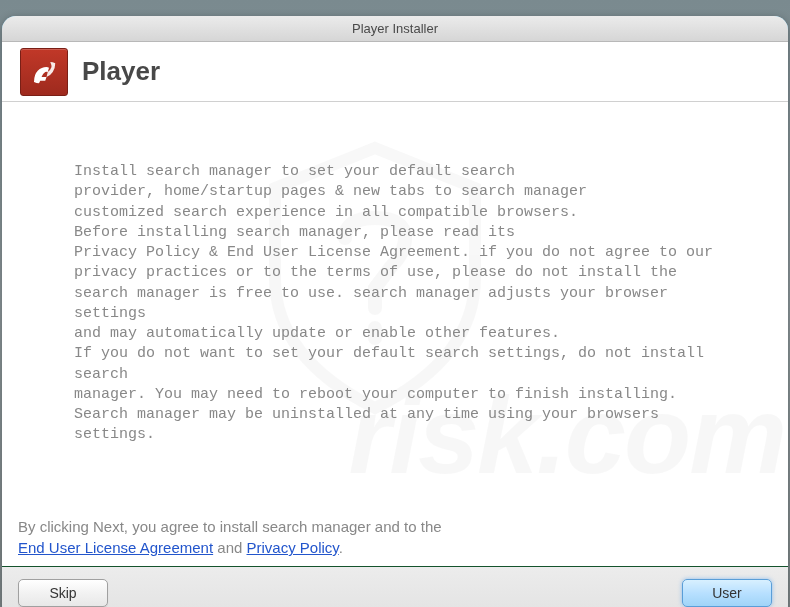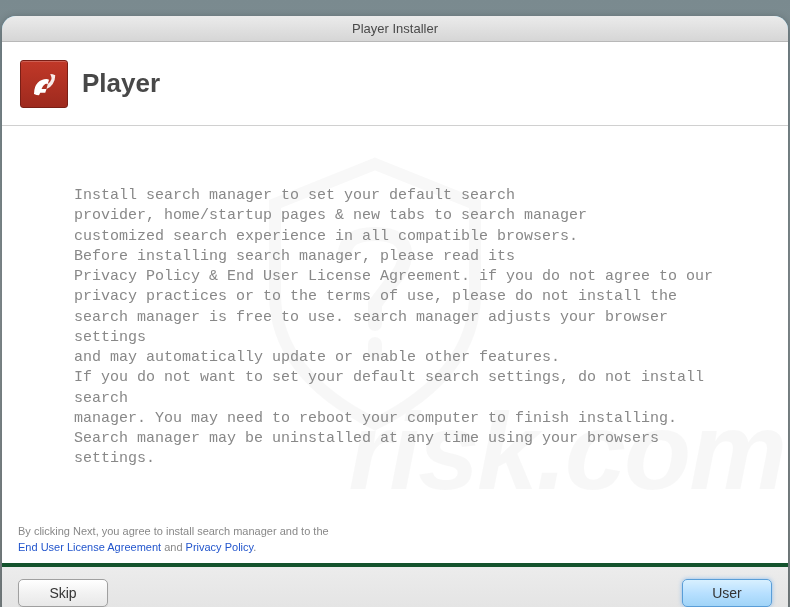--- a/index.html
+++ b/index.html
@@ -43,21 +43,21 @@
       position: relative;
     }
     
     .titlebar-text {
       font-size: 13px;
       color: #4a4a4a;
       font-weight: 400;
     }
     
     .header {
-      height: 84px;
+      height: 60px;
       background: #ffffff;
       display: flex;
       align-items: center;
       padding-left: 18px;
       border-bottom: 1px solid #d0d0d0;
     }
     
     .player-icon {
       width: 48px;
       height: 48px;
@@ -125,28 +125,29 @@
       position: relative;
       z-index: 1;
       font-size: 15px;
       line-height: 1.35;
       color: #888888;
     }
     
     .footer-notice {
       padding: 12px 4px 8px 16px;
       background: #ffffff;
-      font-size: 11px;
+      font-size: 15px;
       color: #888888;
       line-height: 1.4;
-      border-bottom: 4px solid #14532d;
+      border-bottom: 1px solid #14532d;
     }
     
     .footer-notice a {
       color: #2255cc;
+      text-decoration: underline;
       cursor: pointer;
     }
     
     .button-bar {
       height: 52px;
       background: linear-gradient(to bottom, #ececec 0%, #e2e2e2 100%);
       display: flex;
       align-items: center;
       justify-content: space-between;
       padding: 0 16px;

